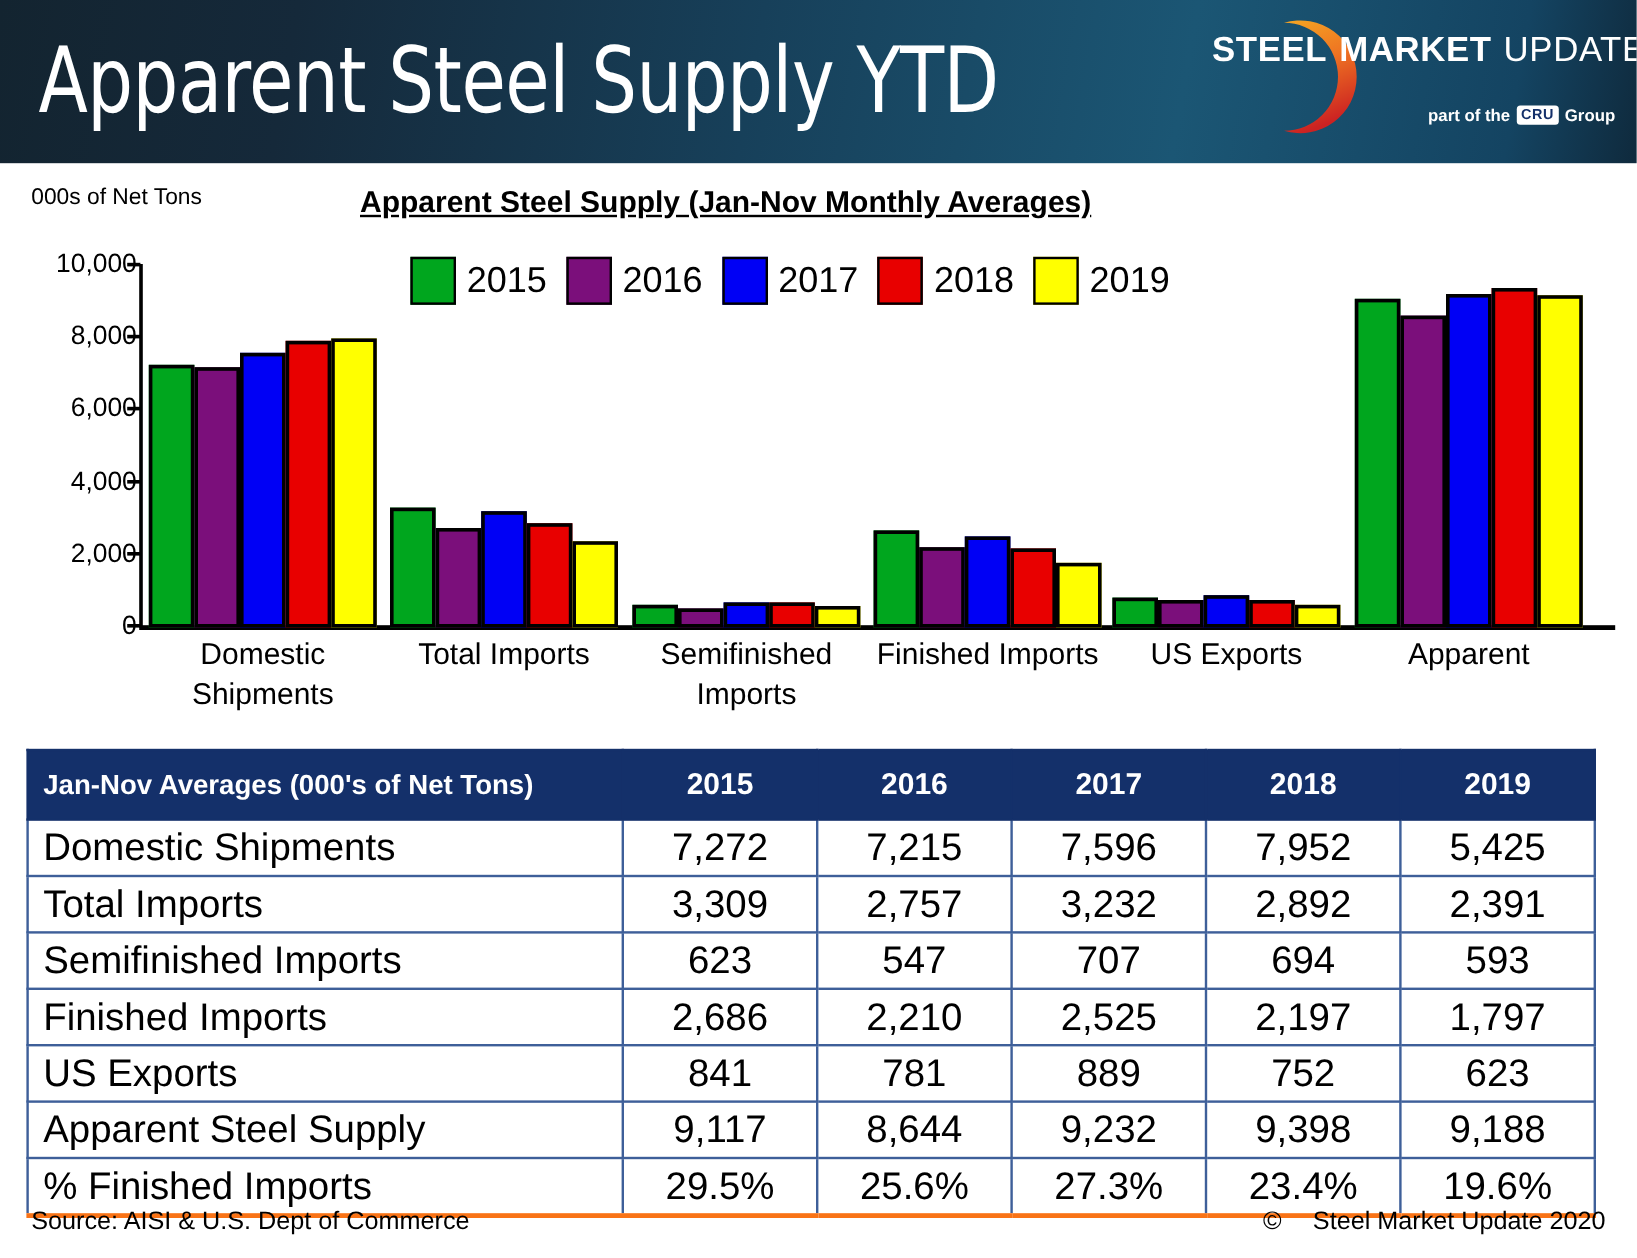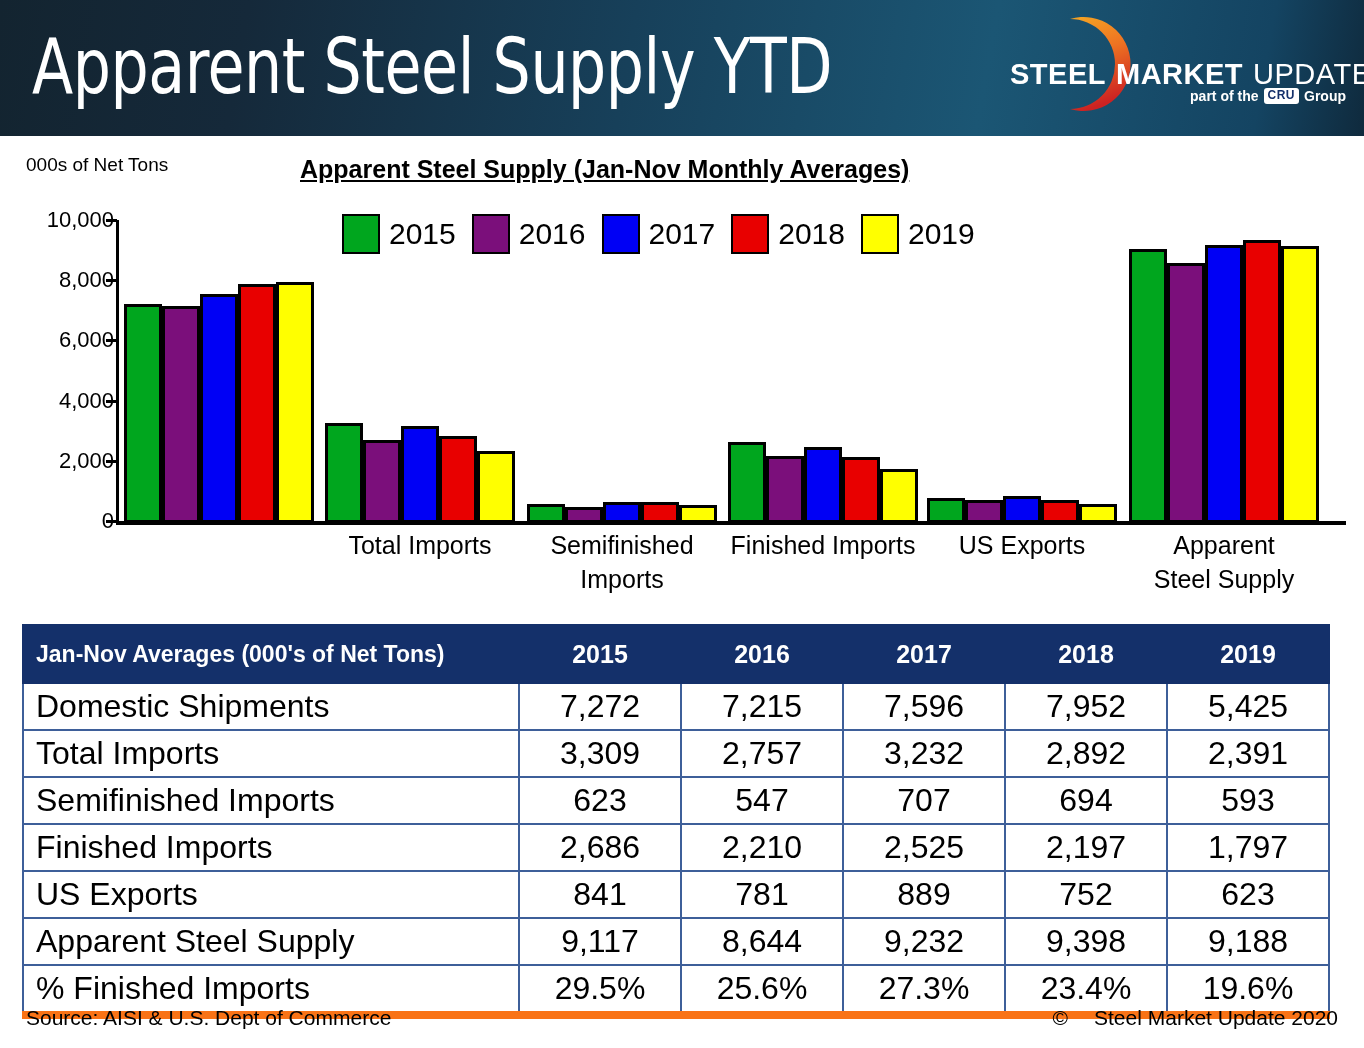--- a/index.html
+++ b/index.html
@@ -28,21 +28,21 @@
   }
 
   
   .logo{
     position:absolute;right:18px;top:10px;width:336px;height:112px;
   }
   .logo-ring{
     position:absolute;left:28px;top:4px;width:100px;height:100px;
   }
   .logo-text{
-    position:absolute;left:0;top:48px;width:336px;
+    position:absolute;left:0;top:16px;width:336px;
     text-align:right;padding-right:4px;
     white-space:nowrap;
   }
   .smu-steel{
     font-size:29px;font-weight:bold;color:#ffffff;letter-spacing:0.5px;
     font-family:"Liberation Sans",sans-serif;
   }
   .smu-market{
     font-size:29px;font-weight:bold;color:#ffffff;letter-spacing:0.5px;
     font-family:"Liberation Sans",sans-serif;
@@ -146,21 +146,21 @@
   }
   .tbl thead th{
     background:#14306A;color:#ffffff;font-weight:bold;
     border-color:#14306A;
     height:56px;
   }
   .tbl thead th.hlabel{text-align:left;padding-left:12px;font-size:23px;}
   .tbl thead th.hyear{text-align:center;font-size:25px;}
   .tbl td.rowlabel{text-align:left;padding-left:12px;}
   .tbl td.val{text-align:center;}
-  .tbl tbody tr:last-child td{border-bottom:8px solid #f97316;}
+  .tbl tbody tr:last-child td{border-bottom:4px solid #f97316;}
   .tbl tbody tr:first-child td{border-top:none;}
 
   
   .src{
     position:absolute;left:26px;top:1018px;
     font-size:21px;color:#000;transform:translateY(-50%);
   }
   .copy{
     position:absolute;right:26px;top:1018px;
     font-size:21px;color:#000;transform:translateY(-50%);
@@ -279,36 +279,39 @@
         <div class="bar" title="2015: 9117" style="background: rgb(0, 166, 30); height: 274.422px;"></div>
         <div class="bar" title="2016: 8644" style="background: rgb(123, 15, 123); height: 260.184px;"></div>
         <div class="bar" title="2017: 9232" style="background: rgb(0, 0, 245); height: 277.883px;"></div>
         <div class="bar" title="2018: 9398" style="background: rgb(232, 0, 0); height: 282.88px;"></div>
         <div class="bar" title="2019: 9188" style="background: rgb(255, 255, 0); height: 276.559px;"></div>
       </div>
     </div>
 </div>
 
 <div class="xlabels" id="xlabels">
+    <div class="xlabel" style="left: 99px; width: 240px;">
+      <div>Domestic</div>
+      <div>Shipments</div>
+    </div>
     <div class="xlabel" style="left: 300px; width: 240px;">
       <div>Total Imports</div>
     </div>
     <div class="xlabel" style="left: 502px; width: 240px;">
       <div>Semifinished</div>
       <div>Imports</div>
     </div>
     <div class="xlabel" style="left: 703px; width: 240px;">
       <div>Finished Imports</div>
     </div>
     <div class="xlabel" style="left: 902px; width: 240px;">
       <div>US Exports</div>
     </div>
     <div class="xlabel" style="left: 1104px; width: 240px; text-align: center;">
       <div>Apparent</div>
-      <div>Steel Supply</div>
     </div>
   </div>
 
 <table class="tbl">
   <colgroup>
     <col style="width:496px">
       <col style="width:162px">
       <col style="width:162px">
     <col style="width:162px">
       <col style="width:162px">

